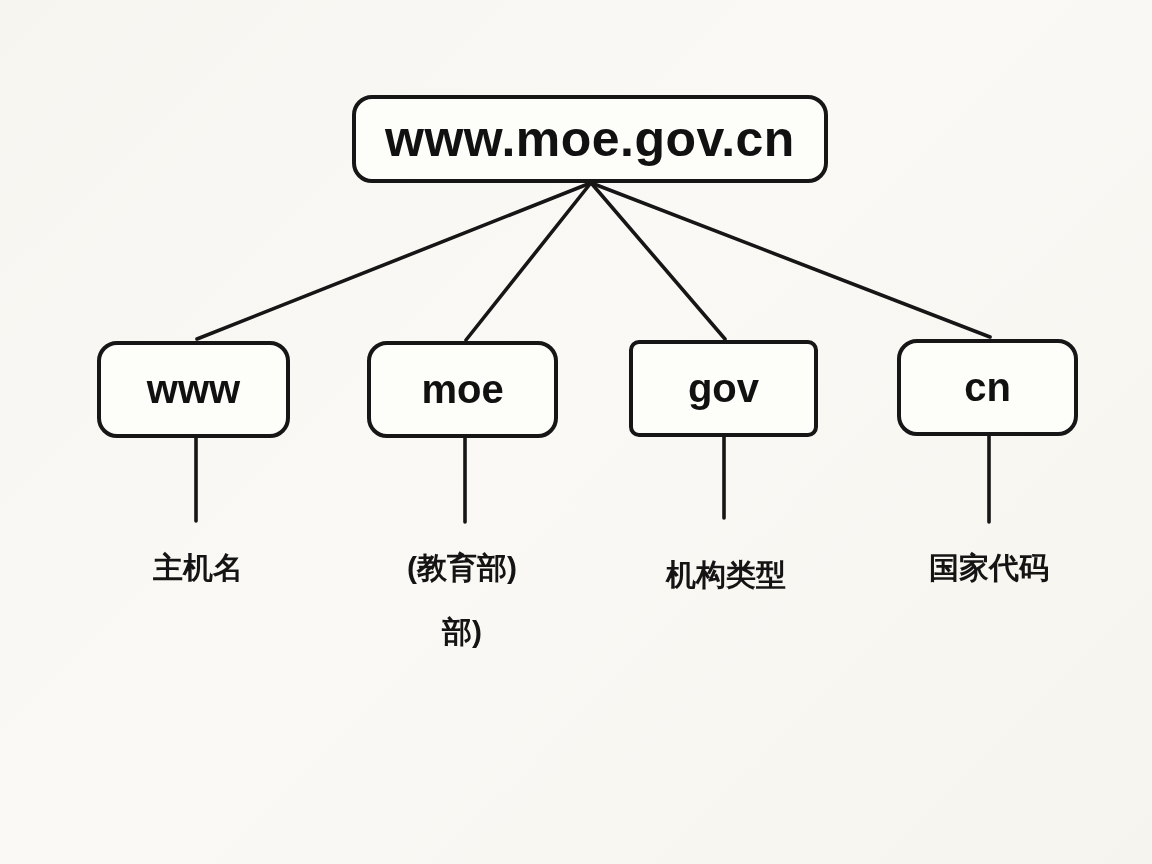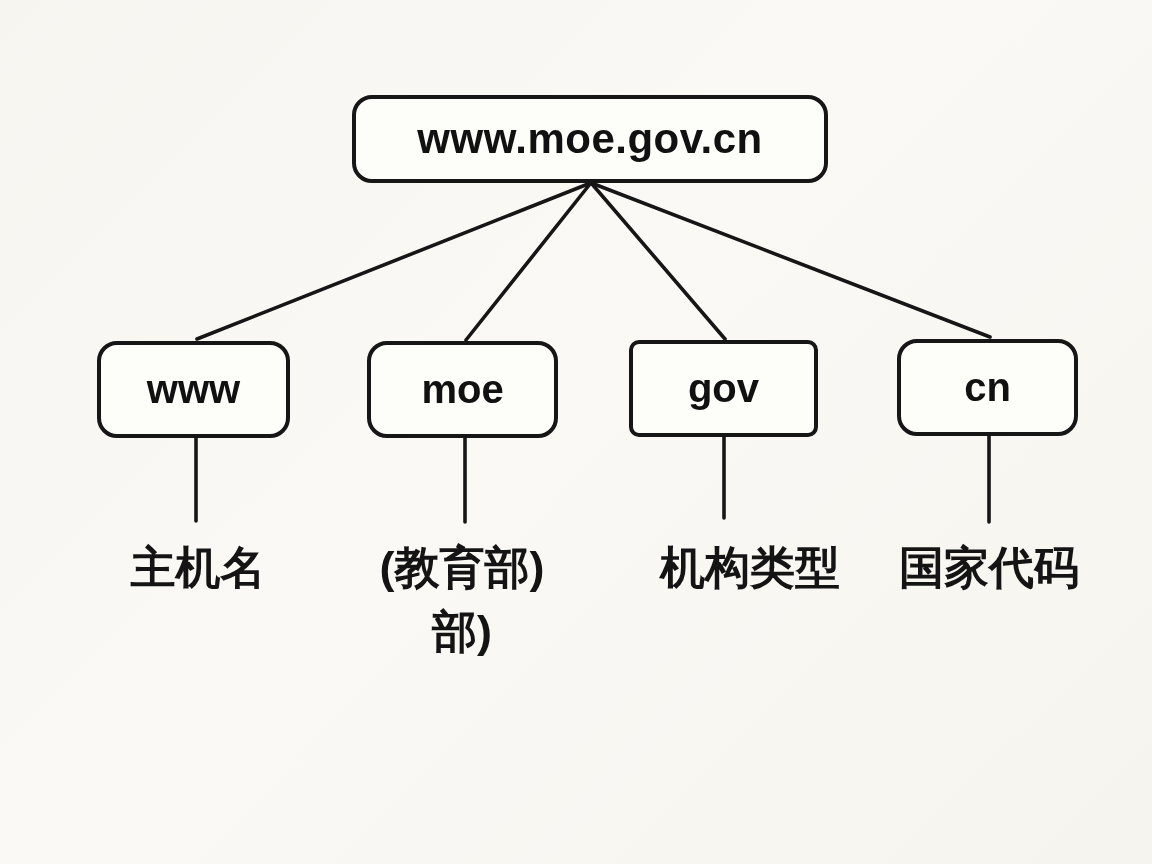--- a/index.html
+++ b/index.html
@@ -33,47 +33,47 @@
     align-items: center;
     justify-content: center;
     color: #111111;
     font-weight: bold;
   }
   .node-root {
     left: 352px;
     top: 95px;
     width: 476px;
     height: 88px;
-    font-size: 42px;
+    font-size: 50px;
     letter-spacing: 0.5px;
   }
   .node-child {
     top: 341px;
     height: 97px;
     font-size: 40px;
   }
   .node-www { left: 97px;  width: 193px; }
   .node-moe { left: 367px; width: 191px; }
   .node-gov { left: 629px; width: 189px; top: 340px; border-radius: 10px; }
   .node-cn  { left: 897px; width: 181px; top: 339px; border-radius: 20px; }
 
   .desc {
     position: absolute;
     top: 536px;
     transform: translateX(-50%);
     text-align: center;
     color: #141414;
-    font-size: 45px;
+    font-size: 30px;
     line-height: 64px;
     font-weight: 600;
     white-space: nowrap;
   }
   .desc-1 { left: 198px; }
   .desc-2 { left: 462px; }
-  .desc-3 { left: 750px; }
+  .desc-3 { left: 726px; margin-top: 7px; }
   .desc-4 { left: 989px; }
 </style>
 </head>
 <body>
 
 <div class="stage">
 
   <svg class="connectors" viewBox="0 0 1152 864" xmlns="http://www.w3.org/2000/svg">
     <g stroke="#161616" stroke-width="3.6" stroke-linecap="round">
 

